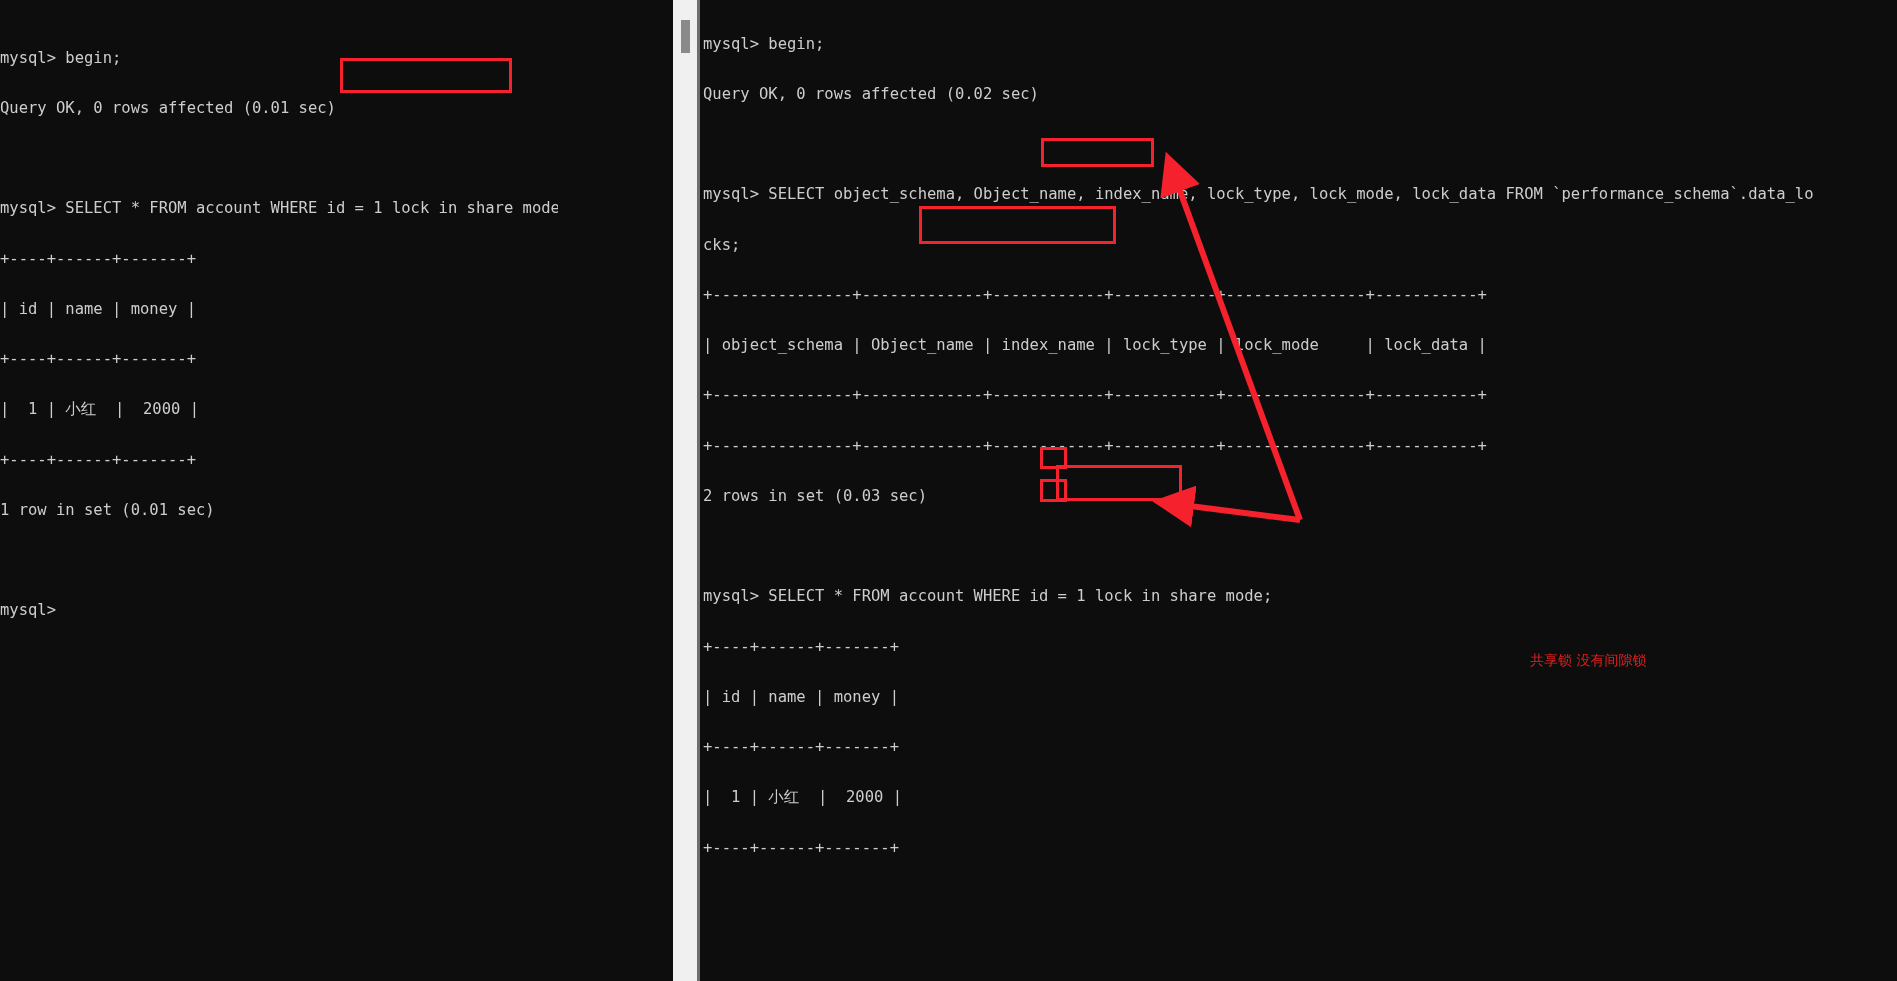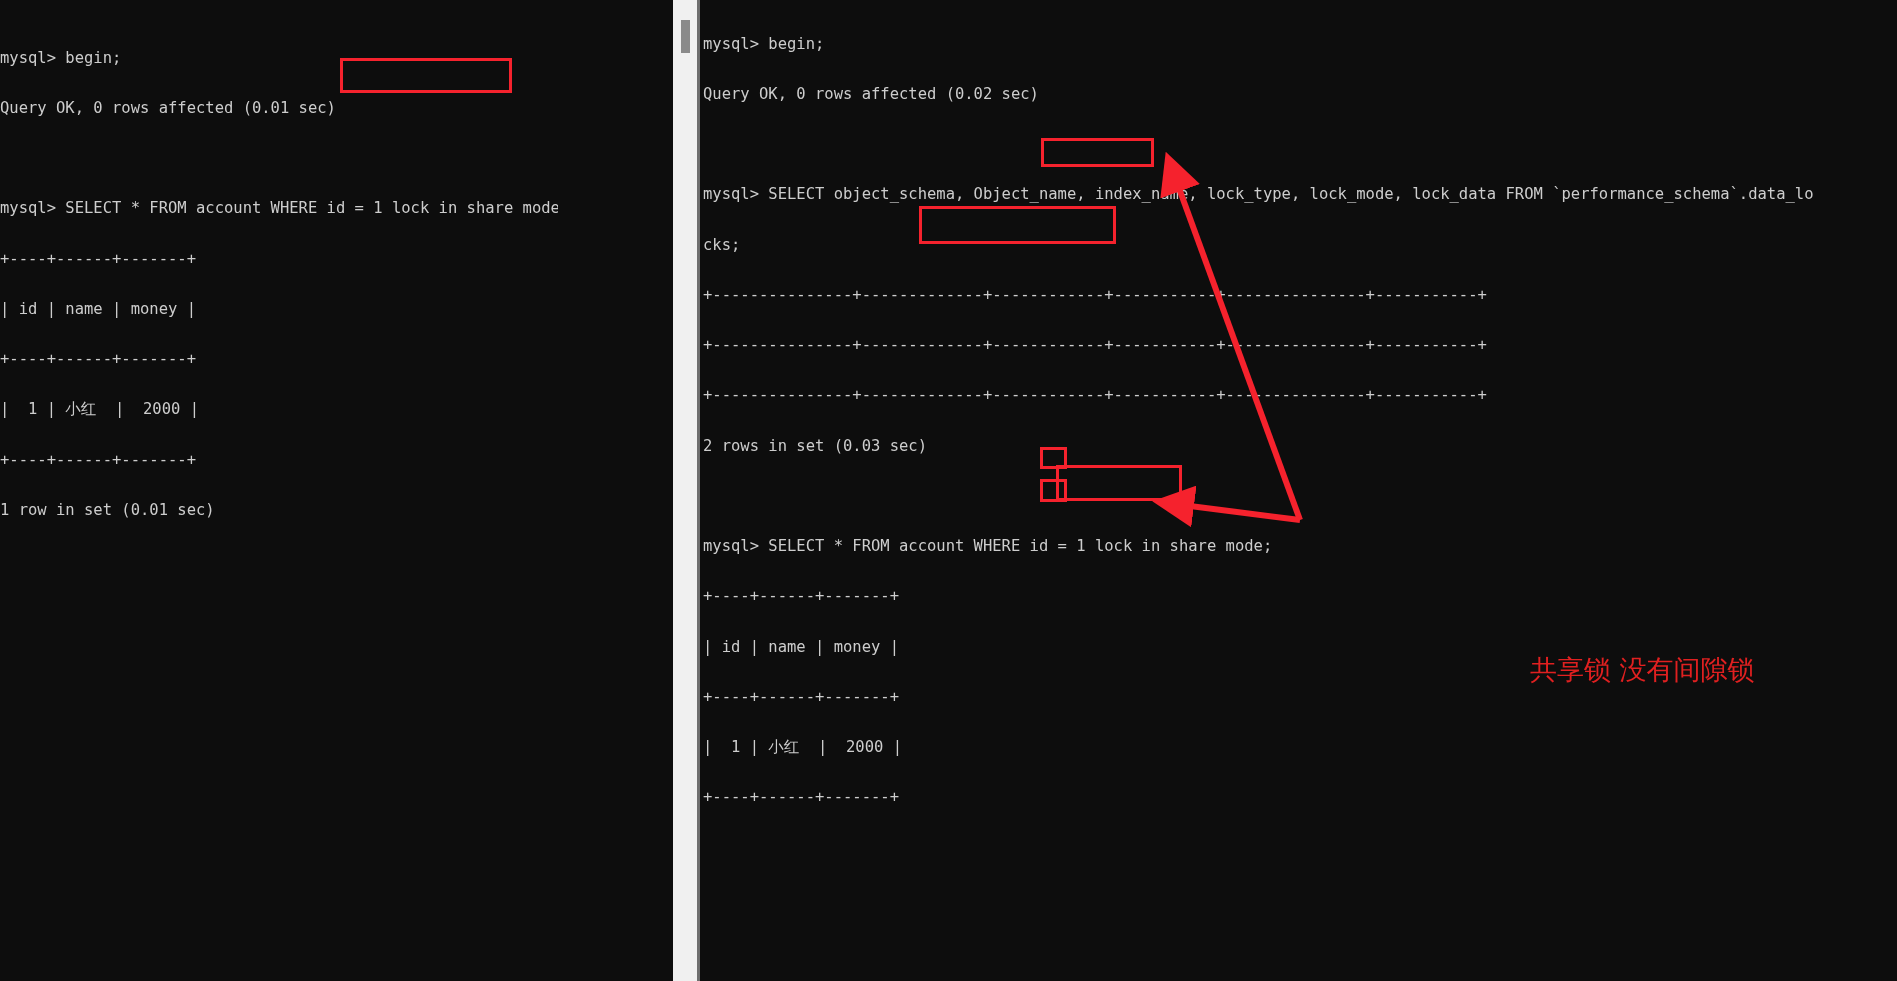--- a/index.html
+++ b/index.html
@@ -94,21 +94,21 @@
   .redbox-dashed {
     position: absolute;
     border: 3px dashed #f5222d;
     box-sizing: border-box;
     pointer-events: none;
   }
   .red-note {
     position: absolute;
     color: #e02020;
     font-family: "DejaVu Sans", "Liberation Sans", sans-serif;
-    font-size: 27px;
+    font-size: 14px;
     white-space: nowrap;
     font-weight: 400;
     text-align: right;
   }
   .arrow-svg {
     position: absolute;
     pointer-events: none;
     overflow: visible;
   }
 </style>
@@ -120,35 +120,37 @@
   <div class="termline">Query OK, 0 rows affected (0.01 sec)</div>
   <div class="termline blank"></div>
   <div class="termline">mysql&gt; SELECT * FROM account WHERE id = 1 lock in share mode;</div>
   <div class="termline">+----+------+-------+</div>
   <div class="termline">| id | name | money |</div>
   <div class="termline">+----+------+-------+</div>
   <div class="termline">|  1 | 小红  |  2000 |</div>
   <div class="termline">+----+------+-------+</div>
   <div class="termline">1 row in set (0.01 sec)</div>
   <div class="termline blank"></div>
+  <div class="termline">mysql&gt;</div>
 </div>
 
 <div id="pane-gap"></div>
 
 <div id="right-scrollbar"></div>
 <div id="right-scroll-thumb"></div>
 <div id="right-pane-border"></div>
 
 <div id="right-pane" class="pane">
   <div class="termline">mysql&gt; begin;</div>
   <div class="termline">Query OK, 0 rows affected (0.02 sec)</div>
   <div class="termline blank"></div>
   <div class="termline">mysql&gt; SELECT object_schema, Object_name, index_name, lock_type, lock_mode, lock_data FROM `performance_schema`.data_lo</div>
   <div class="termline">cks;</div>
   <div class="termline">+---------------+-------------+------------+-----------+---------------+-----------+</div>
+  <div class="termline">| object_schema | Object_name | index_name | lock_type | lock_mode     | lock_data |</div>
   <div class="termline">+---------------+-------------+------------+-----------+---------------+-----------+</div>
   <div class="termline">+---------------+-------------+------------+-----------+---------------+-----------+</div>
   <div class="termline">2 rows in set (0.03 sec)</div>
   <div class="termline blank"></div>
   <div class="termline">mysql&gt; SELECT * FROM account WHERE id = 1 lock in share mode;</div>
   <div class="termline">+----+------+-------+</div>
   <div class="termline">| id | name | money |</div>
   <div class="termline">+----+------+-------+</div>
   <div class="termline">|  1 | 小红  |  2000 |</div>
   <div class="termline">+----+------+-------+</div>

